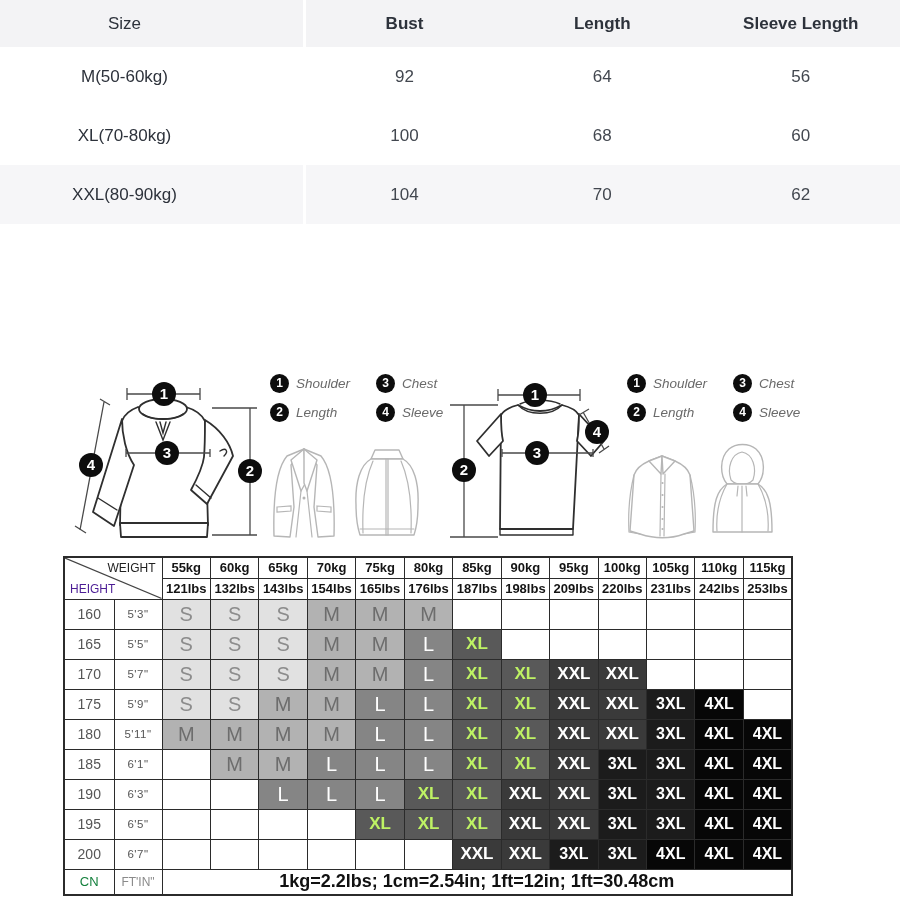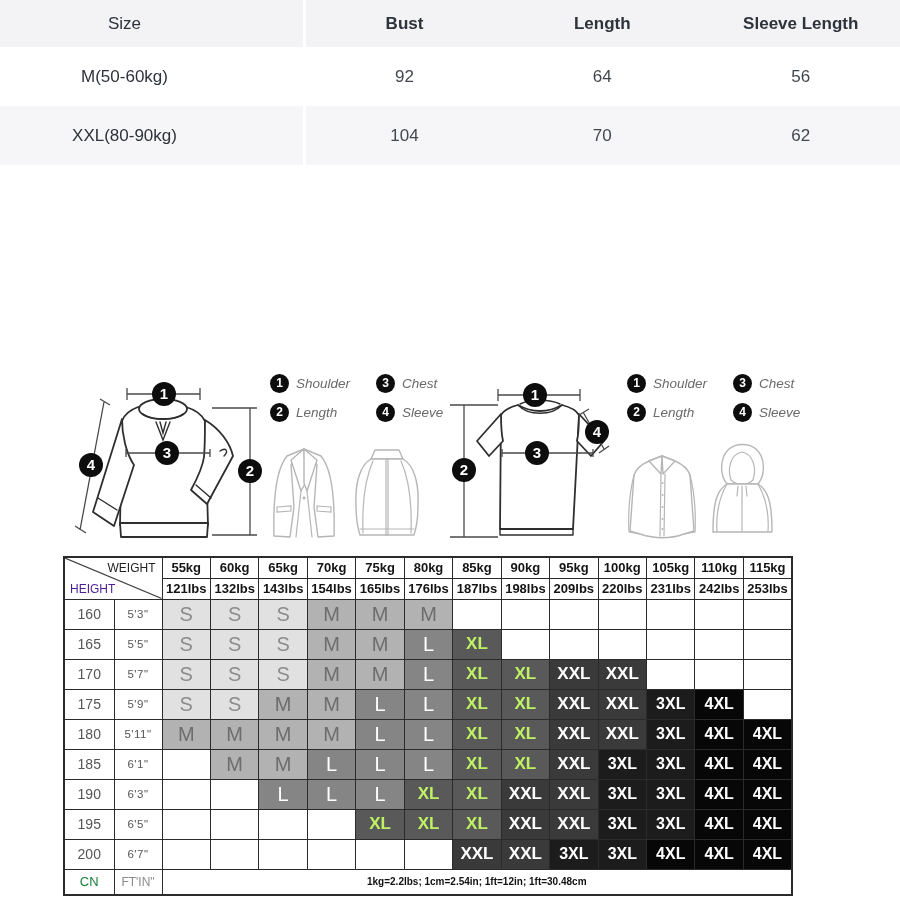--- a/index.html
+++ b/index.html
@@ -52,21 +52,21 @@
   td.c-empty{background:#fff;}
   td.c-s {background:#e1e1e1;color:#8c8c8c;font-size:20px;font-weight:400;}
   td.c-m {background:#b2b2b2;color:#6d6d6d;font-size:20px;font-weight:400;}
   td.c-l {background:#858585;color:#ffffff;font-size:20px;font-weight:400;}
   td.c-xl {background:#595959;color:#bef264;font-size:17px;font-weight:700;}
   td.c-xxl{background:#3a3a3a;color:#ffffff;font-size:17px;font-weight:700;}
   td.c-x3 {background:#1c1c1c;color:#ffffff;font-size:16px;font-weight:700;}
   td.c-x4 {background:#070707;color:#ffffff;font-size:16px;font-weight:700;}
   td.foot-cn{font-size:13px;color:#15803d;}
   td.foot-ftin{font-size:12px;color:#8a8a8a;}
-  td.foot-note{font-size:10px;font-weight:700;color:#111;}
+  td.foot-note{font-size:18px;font-weight:700;color:#111;}
 </style>
 </head>
 <body>
 
 <div class="page">
 
   <table class="size-table">
     <thead>
         <tr id="size-head">
           <th class="size-col">Size</th>
@@ -74,20 +74,26 @@
           <th class="num-col">Length</th>
           <th class="num-col">Sleeve Length</th>
         </tr>
       </thead>
     <tbody id="size-body">
         <tr>
           <td class="size-col">M(50-60kg)</td>
           <td class="num-col">92</td>
           <td class="num-col">64</td>
           <td class="num-col">56</td>
+        </tr>
+        <tr>
+          <td class="size-col">XL(70-80kg)</td>
+          <td class="num-col">100</td>
+          <td class="num-col">68</td>
+          <td class="num-col">60</td>
         </tr>
         <tr class="alt">
           <td class="size-col">XXL(80-90kg)</td>
           <td class="num-col">104</td>
           <td class="num-col">70</td>
           <td class="num-col">62</td>
         </tr>
       </tbody>
   </table>
 

